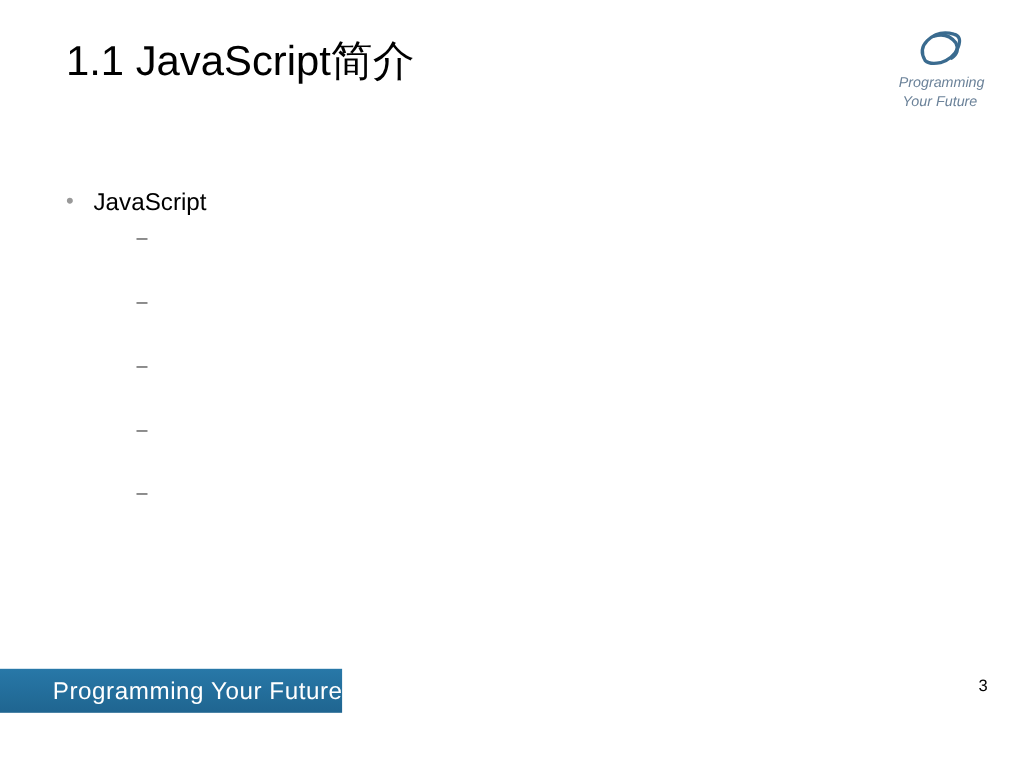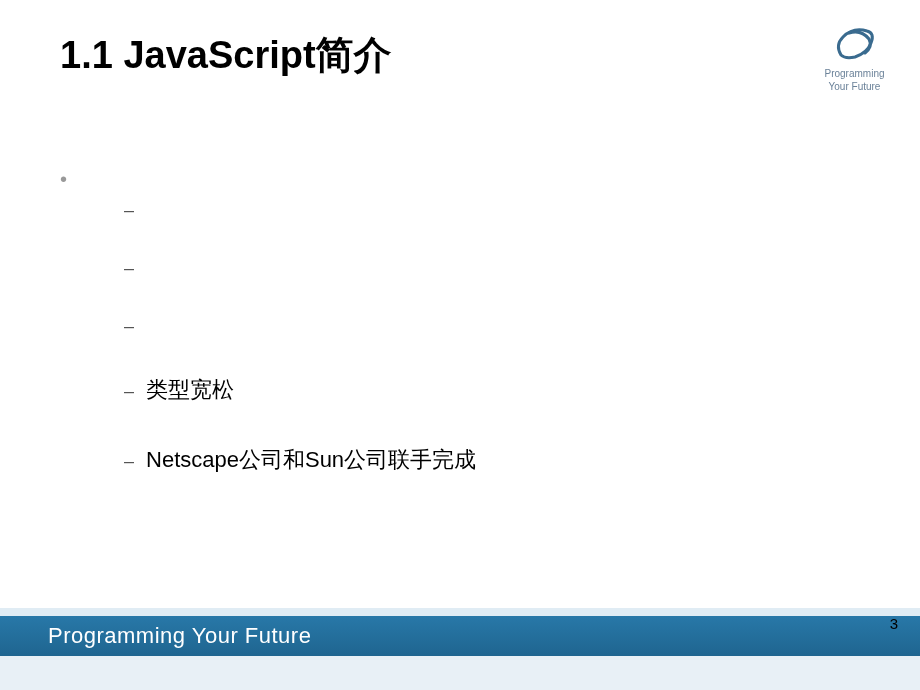--- a/index.html
+++ b/index.html
@@ -17,21 +17,21 @@
       overflow: hidden;
     }
     
     .slide-content {
       padding: 30px 60px 0 60px;
       position: relative;
     }
     
     .title {
       font-size: 38px;
-      font-weight: bold;
+      font-weight: normal;
       color: #000;
       margin-bottom: 90px;
       letter-spacing: 0px;
     }
     
     .logo-area {
       position: absolute;
       top: 25px;
       right: 28px;
       text-align: center;
@@ -43,23 +43,24 @@
       height: 38px;
       margin: 0 auto 4px auto;
       position: relative;
     }
     
     .logo-svg {
       display: block;
     }
     
     .logo-text {
-      font-size: 10px;
+      font-size: 13px;
       color: #6b8299;
       line-height: 1.3;
+      font-style: italic;
     }
     
     .bullet-list {
       list-style: none;
     }
     
     .bullet-item-top {
       font-size: 22px;
       color: #000;
       display: flex;
@@ -96,21 +97,21 @@
       line-height: 1;
     }
     
     .footer-band {
       position: absolute;
       bottom: 0;
       left: 0;
       width: 920px;
       height: 82px;
       display: flex;
-      flex-direction: column;
+      flex-direction: row;
     }
     
     .band-light-top {
       height: 8px;
       background: #e0ecf4;
     }
     
     .band-main {
       height: 40px;
       background: linear-gradient(to bottom, #2878a8, #1f6590);
@@ -155,39 +156,38 @@
         <path d="M 18 8 Q 30 4 38 14 Q 42 22 34 28" fill="none" stroke="#3a6b8f" stroke-width="3" stroke-linecap="round"></path>
       </svg>
     </div>
     <div class="logo-text">Programming</div>
     <div class="logo-text">Your Future</div>
   </div>
 
   <ul class="bullet-list">
     <li class="bullet-item-top">
       <span class="bullet-marker-dot">•</span>
+      <span>JavaScript</span>
     </li>
   </ul>
   <ul class="sub-list">
     <li class="sub-item">
       <span class="sub-marker">–</span>
     </li>
     <li class="sub-item">
       <span class="sub-marker">–</span>
     </li>
     <li class="sub-item">
       <span class="sub-marker">–</span>
     </li>
     <li class="sub-item">
       <span class="sub-marker">–</span>
-      <span>类型宽松</span>
     </li>
     <li class="sub-item">
       <span class="sub-marker">–</span>
-      <span>Netscape公司和Sun公司联手完成</span>
     </li>
   </ul>
 </div>
 
 <div class="page-number-overlay">3</div>
 
 <div class="footer-band">
   <div class="band-light-top"></div>
   <div class="band-main">
     <div class="footer-tagline">Programming Your Future</div>

